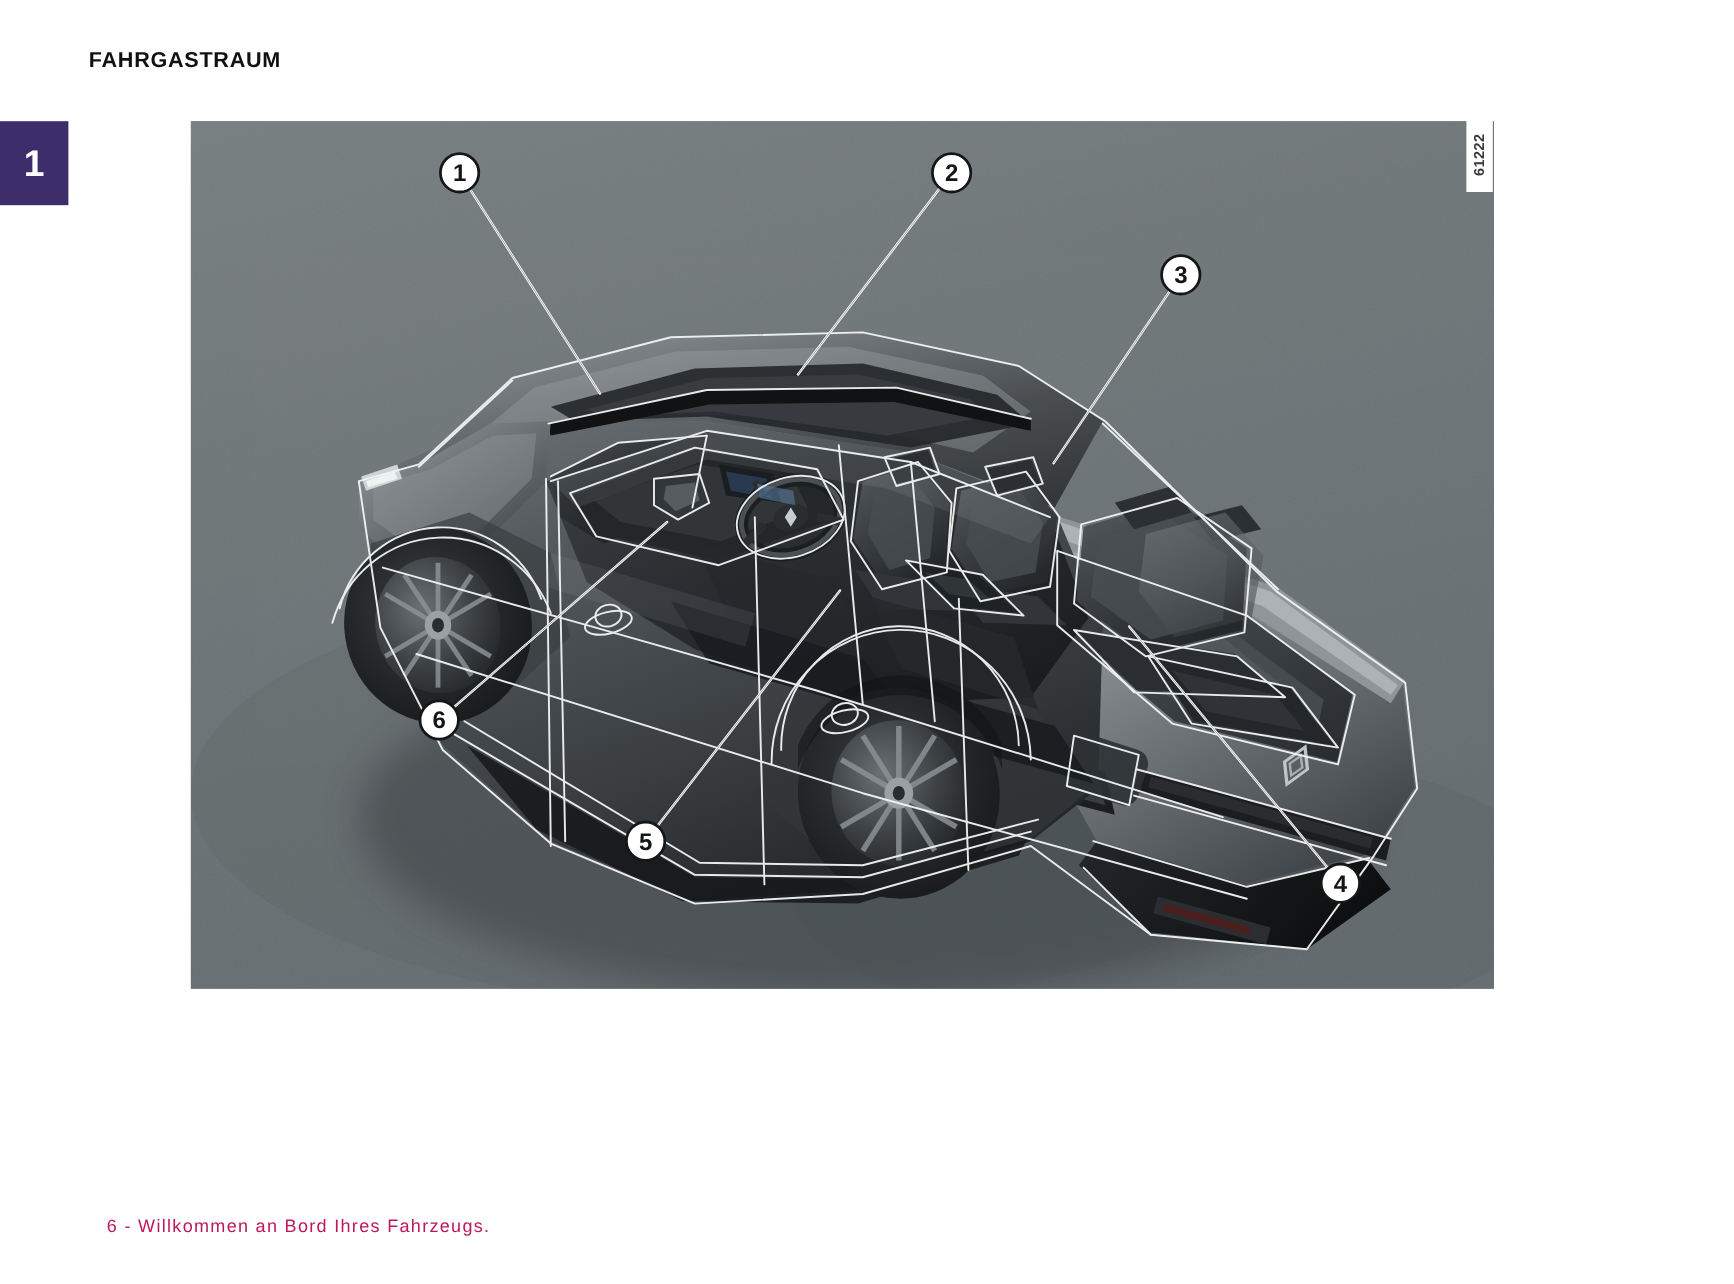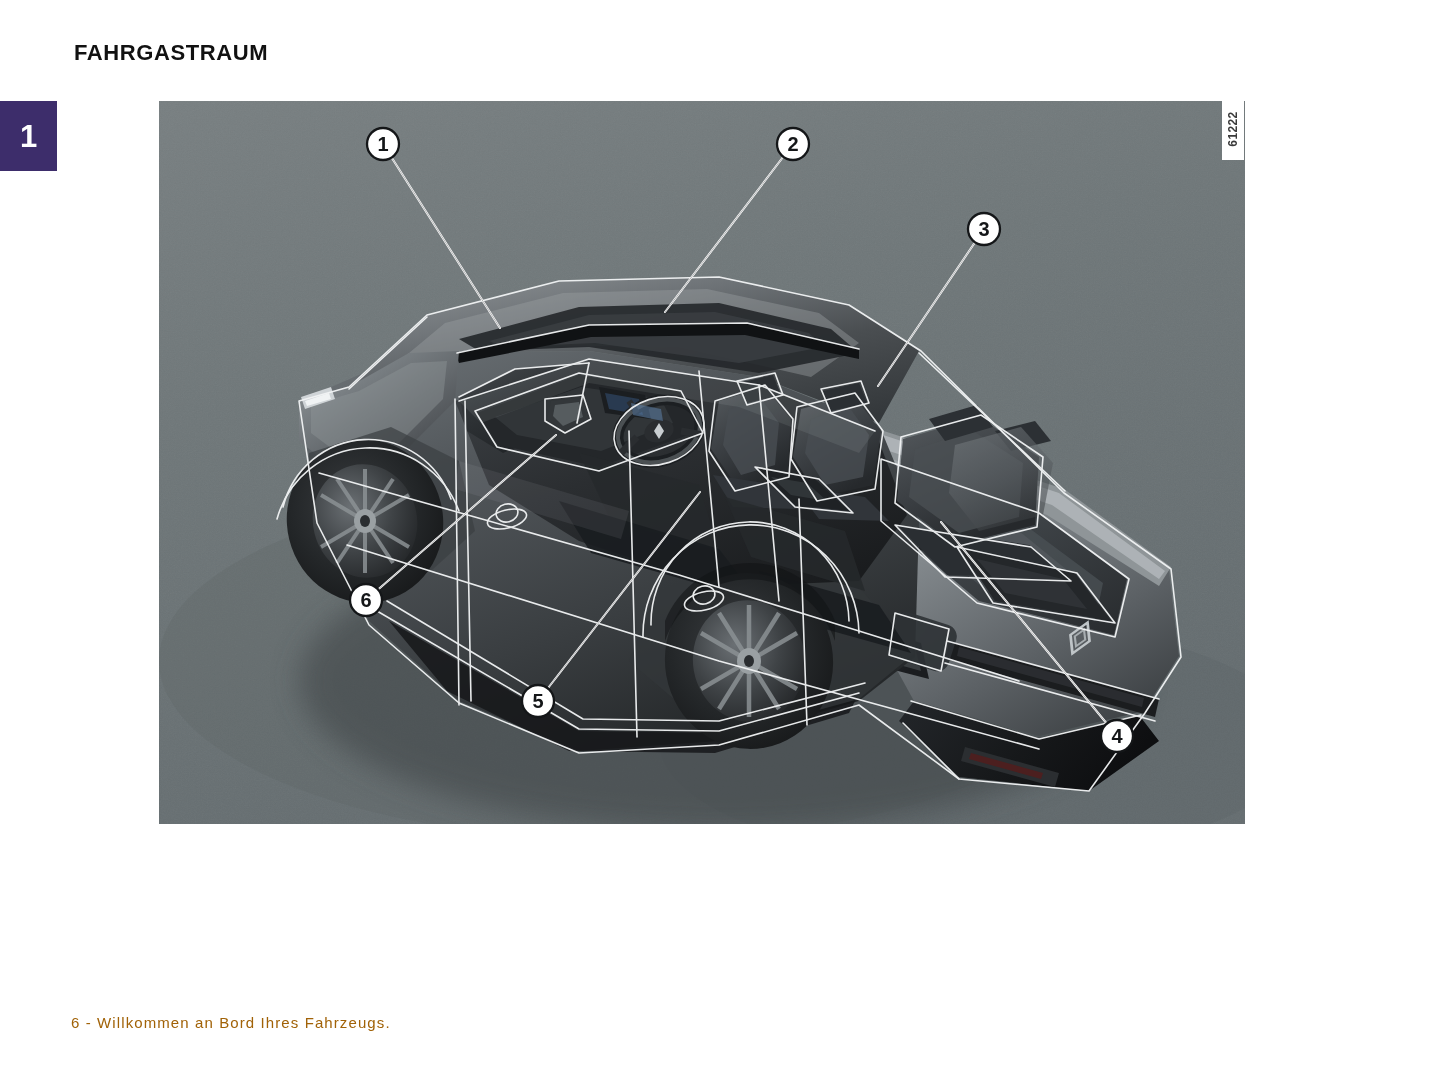--- a/index.html
+++ b/index.html
@@ -32,21 +32,21 @@
     font-weight: 700;
     line-height: 1;
     letter-spacing: 0px;
   }
 
   
   .page-title {
     position: absolute;
     left: 74px;
     top: 40px;
-    font-size: 22px;
+    font-size: 18px;
     font-weight: 700;
     letter-spacing: 0.6px;
     color: #111111;
     white-space: nowrap;
   }
 
   
   .illustration {
     position: absolute;
     left: 159px;
@@ -80,26 +80,26 @@
     font-size: 12px;
     font-weight: 700;
     color: #3a3a3a;
     letter-spacing: 0.4px;
     white-space: nowrap;
   }
 
   
   .page-footer {
     position: absolute;
-    left: 71px;
+    left: 89px;
     top: 1014px;
     font-size: 15px;
     font-weight: 400;
     letter-spacing: 1.1px;
-    color: #a16207;
+    color: #be185d;
     white-space: nowrap;
   }
 </style>
 </head>
 <body>
 
 <div class="chapter-tab">
   <span>1</span>
 </div>
 

